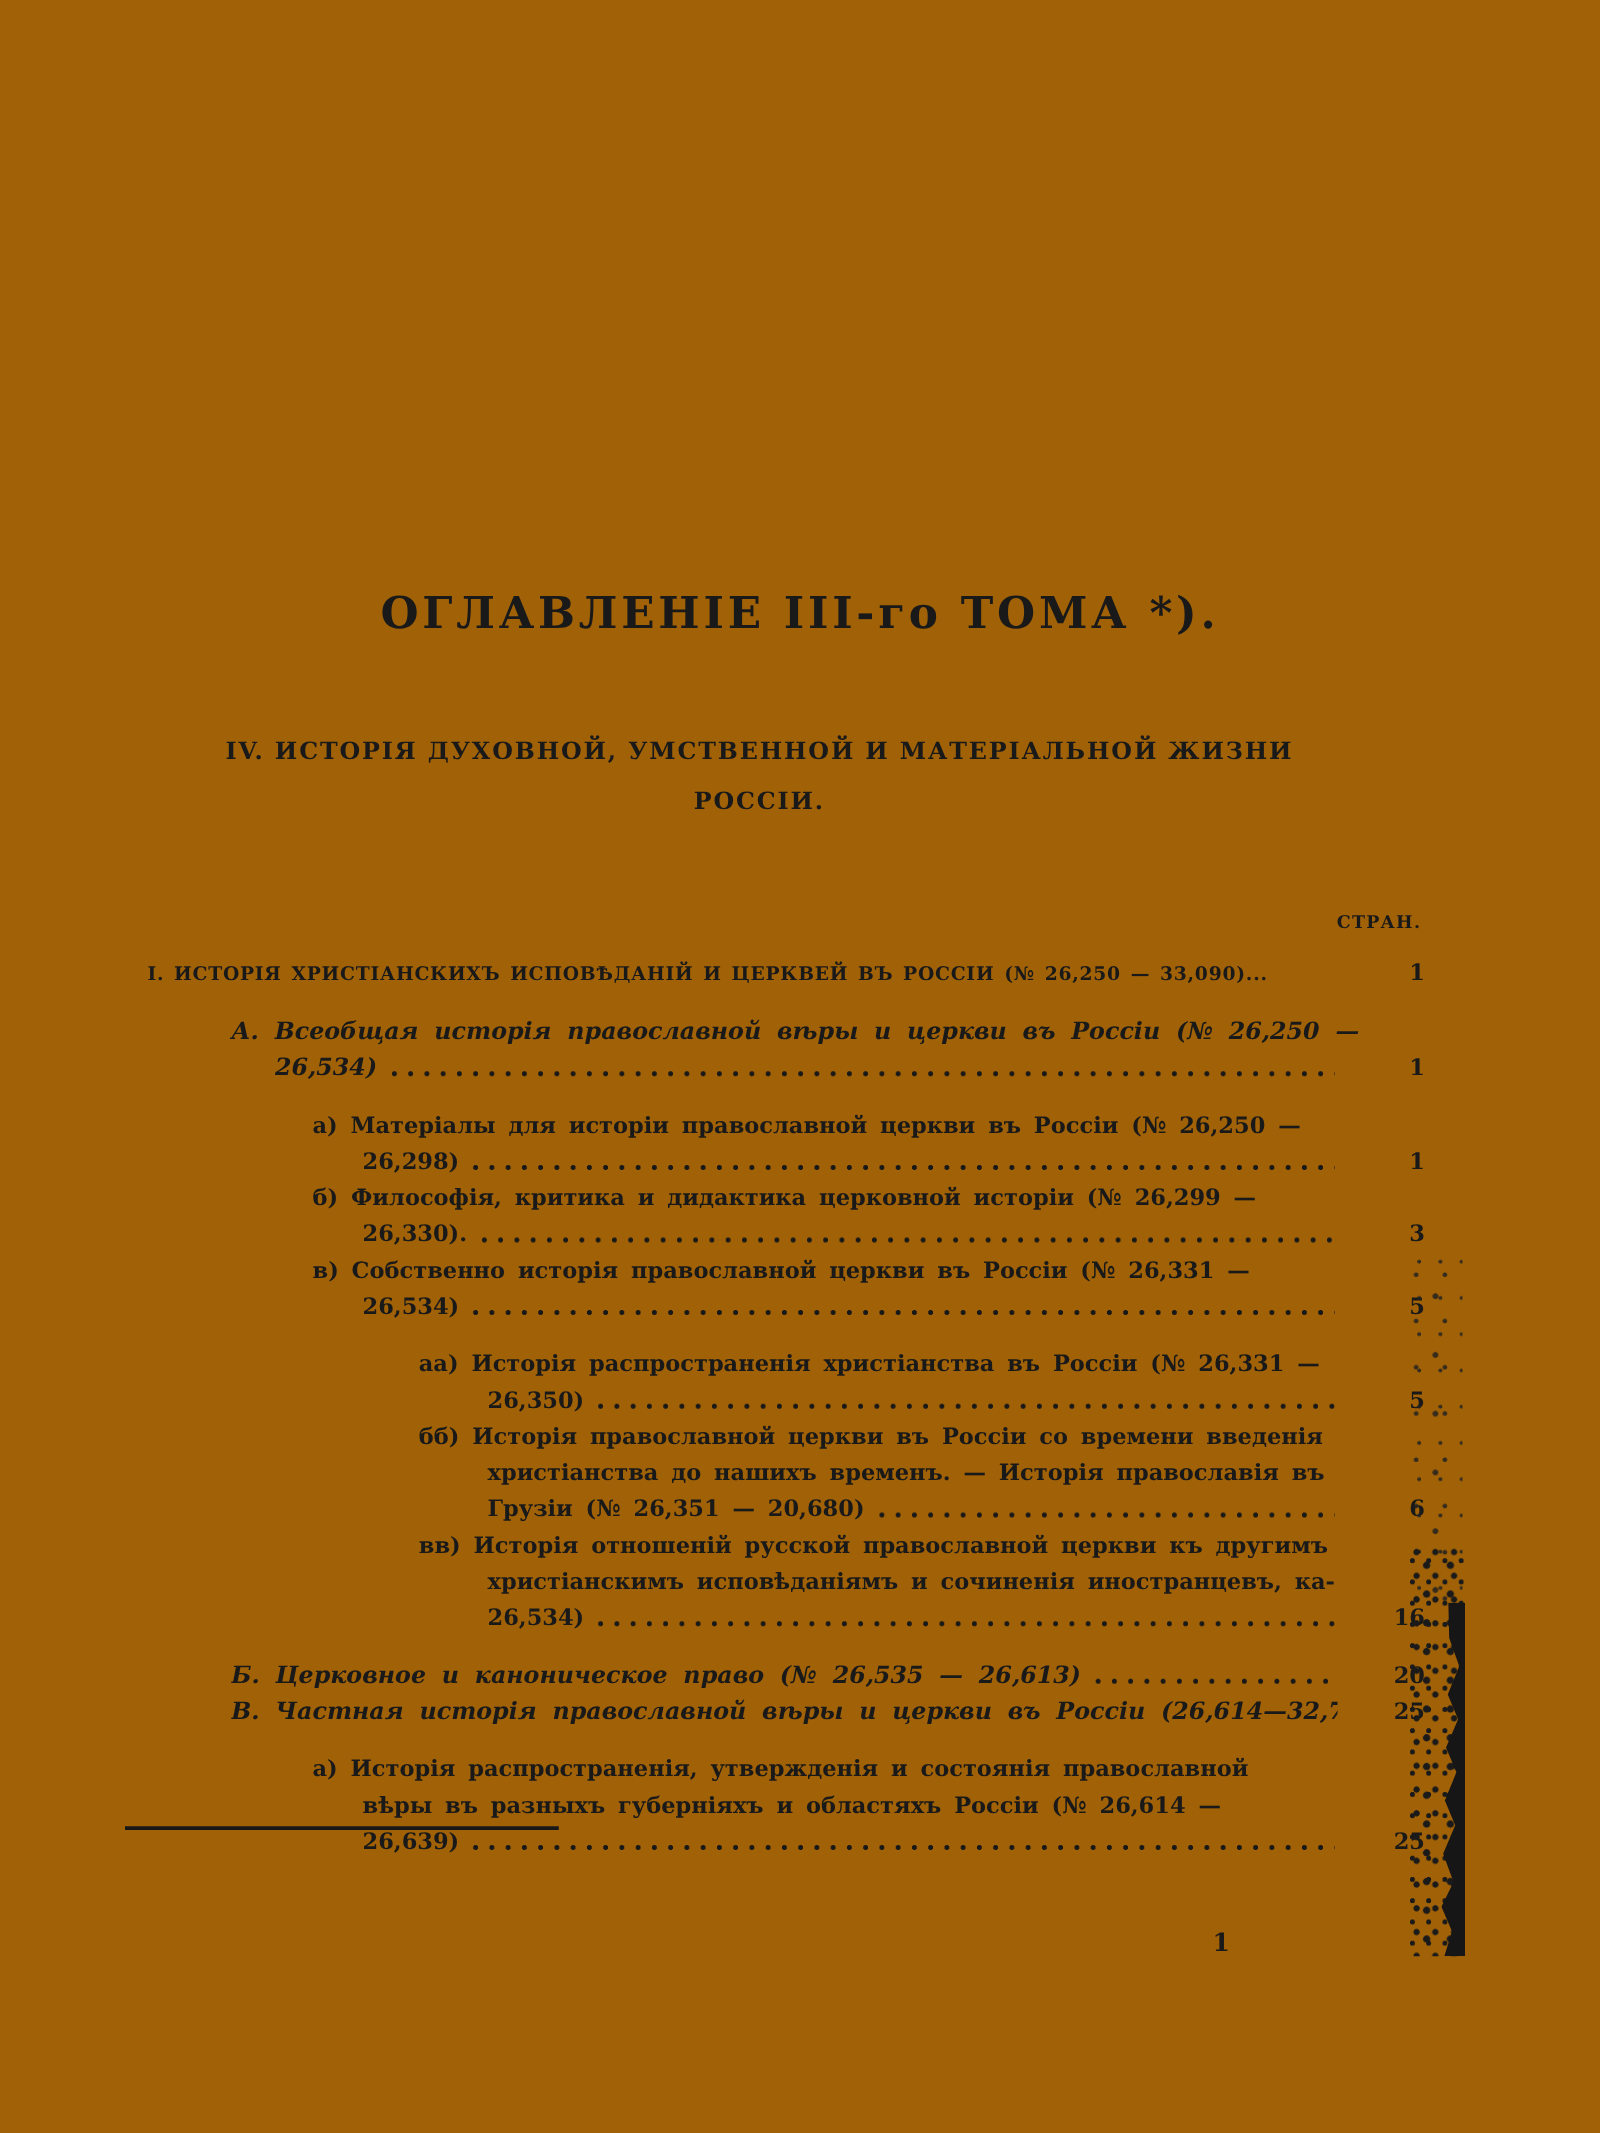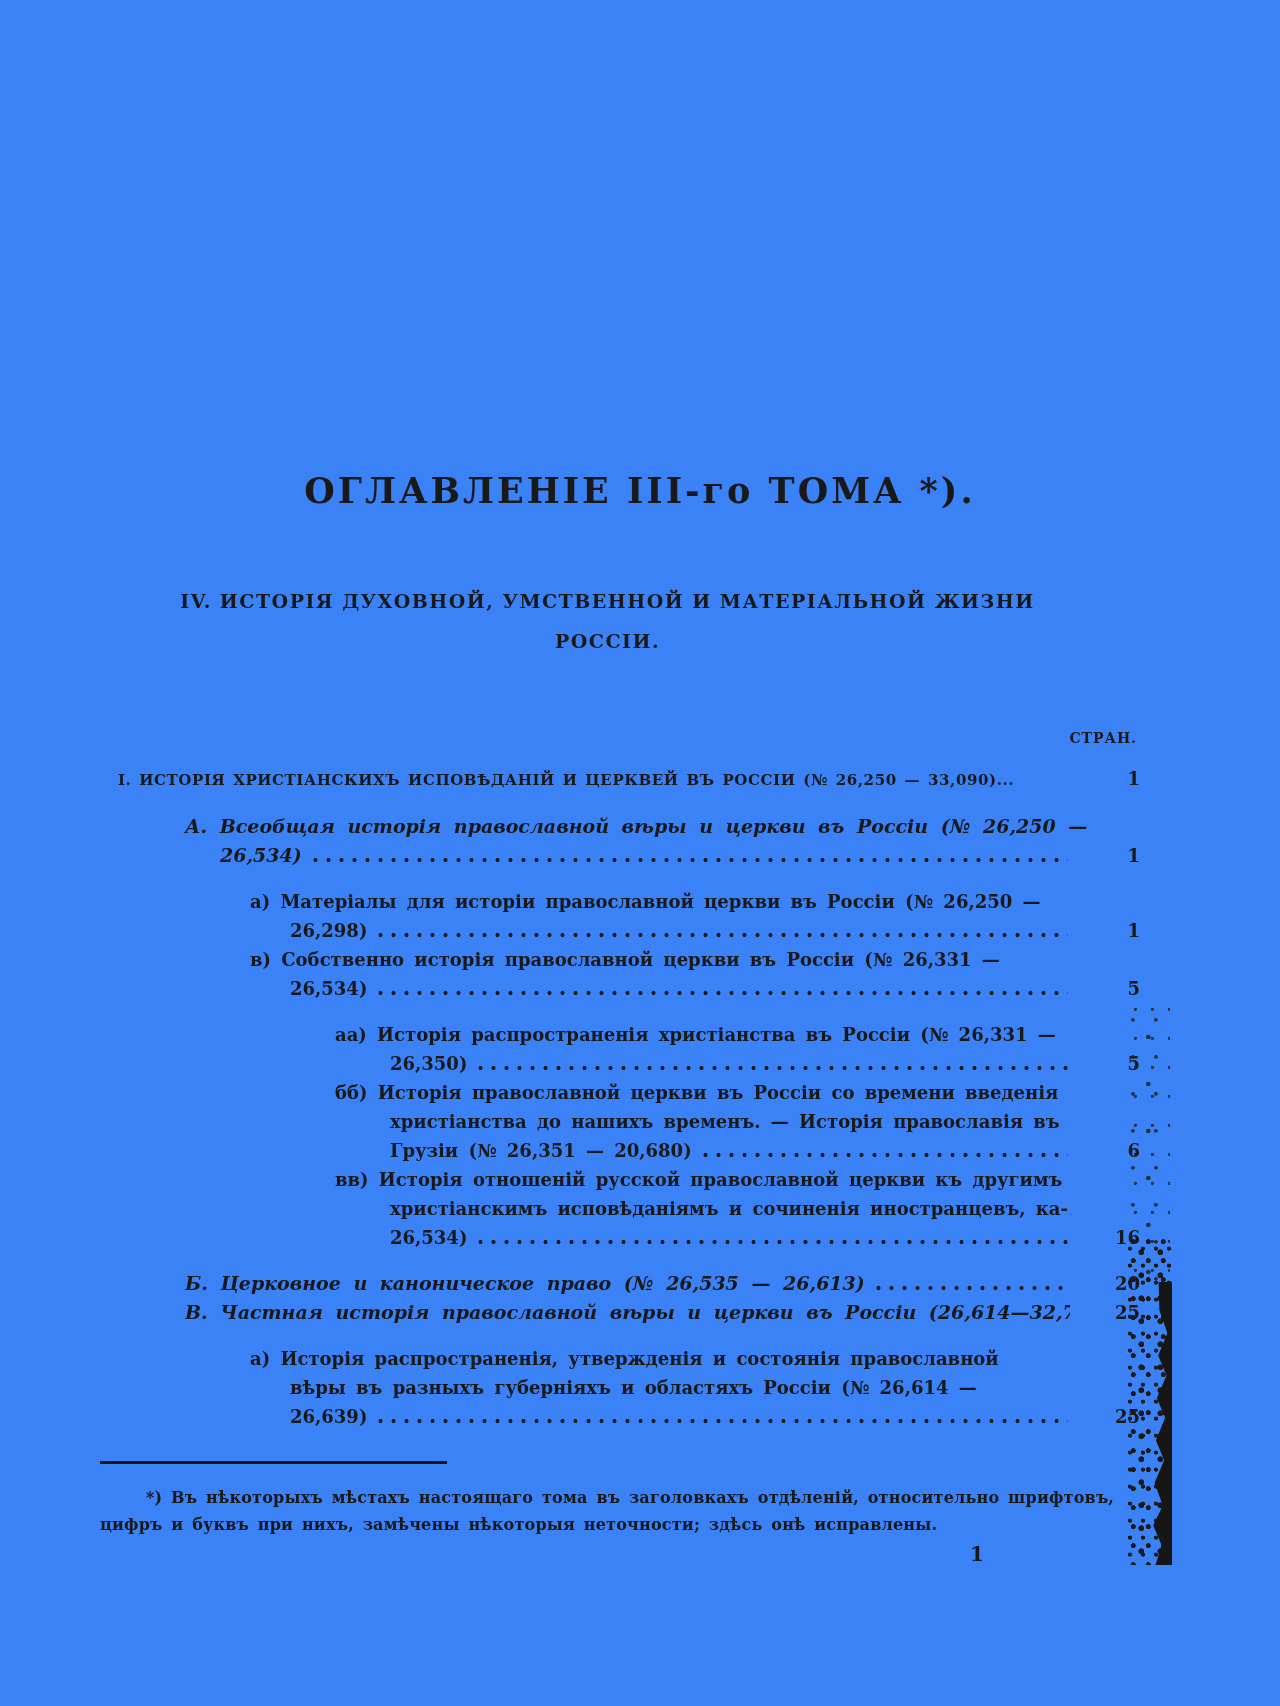--- a/index.html
+++ b/index.html
@@ -1,20 +1,20 @@
 <!DOCTYPE html>
 <html><head>
 <meta charset="utf-8">
 <style>
   html,body{margin:0;padding:0;background:#e8e8e8;}
   .page{
     position:relative;
     width:1280px;height:1706px;
     margin:0 auto;
-    background:#3b82f6;
+    background:#a16207;
     color:#191919;
     font-family:"DejaVu Serif","Liberation Serif",serif;
     overflow:hidden;
   }
   .doc-title{
     position:absolute;top:470px;left:0;width:100%;
     text-align:center;
     font-size:35px;font-weight:bold;letter-spacing:3px;
     white-space:nowrap;
   }
@@ -129,20 +129,28 @@
       </div>
       <div class="entry style-plain level2 spaced">
         <div class="row" style="padding-left: 150px;"><span class="txt">а) Матеріалы  для исторіи православной церкви  въ  Россіи (№ 26,250 —</span></div>
         <div class="row last" style="padding-left: 190px;">
           <span class="txt">26,298)</span>
           <span class="leader"></span>
           <span class="pg">1</span>
         </div>
       </div>
       <div class="entry style-plain level2">
+        <div class="row" style="padding-left: 150px;"><span class="txt">б) Философія, критика  и  дидактика  церковной  исторіи  (№ 26,299 —</span></div>
+        <div class="row last" style="padding-left: 190px;">
+          <span class="txt">26,330).</span>
+          <span class="leader"></span>
+          <span class="pg">3</span>
+        </div>
+      </div>
+      <div class="entry style-plain level2">
         <div class="row" style="padding-left: 150px;"><span class="txt">в) Собственно  исторія  православной  церкви  въ  Россіи  (№ 26,331 —</span></div>
         <div class="row last" style="padding-left: 190px;">
           <span class="txt">26,534)</span>
           <span class="leader"></span>
           <span class="pg">5</span>
         </div>
       </div>
       <div class="entry style-plain level3 spaced">
         <div class="row" style="padding-left: 235px;"><span class="txt">аа) Исторія распространенія христіанства  въ  Россіи (№ 26,331 —</span></div>
         <div class="row last" style="padding-left: 290px;">
@@ -189,24 +197,20 @@
         <div class="row last" style="padding-left: 190px;">
           <span class="txt">26,639)</span>
           <span class="leader"></span>
           <span class="pg">25</span>
         </div>
       </div>
     </div>
 
   <div class="footnote-rule"></div>
 
-  <div class="footnote">
-    <div class="fn1">*) Въ нѣкоторыхъ мѣстахъ настоящаго тома въ заголовкахъ отдѣленій, относительно шрифтовъ,</div>
-    <div class="fn2">цифръ и буквъ при нихъ, замѣчены нѣкоторыя неточности; здѣсь онѣ исправлены.</div>
-  </div>
 
   <div class="bottom-folio">1</div>
 
   <div class="noise-sparse"></div>
   <div class="noise-dense"></div>
   <div class="noise-solid"></div>
 
 </div>
 
 </body></html>

